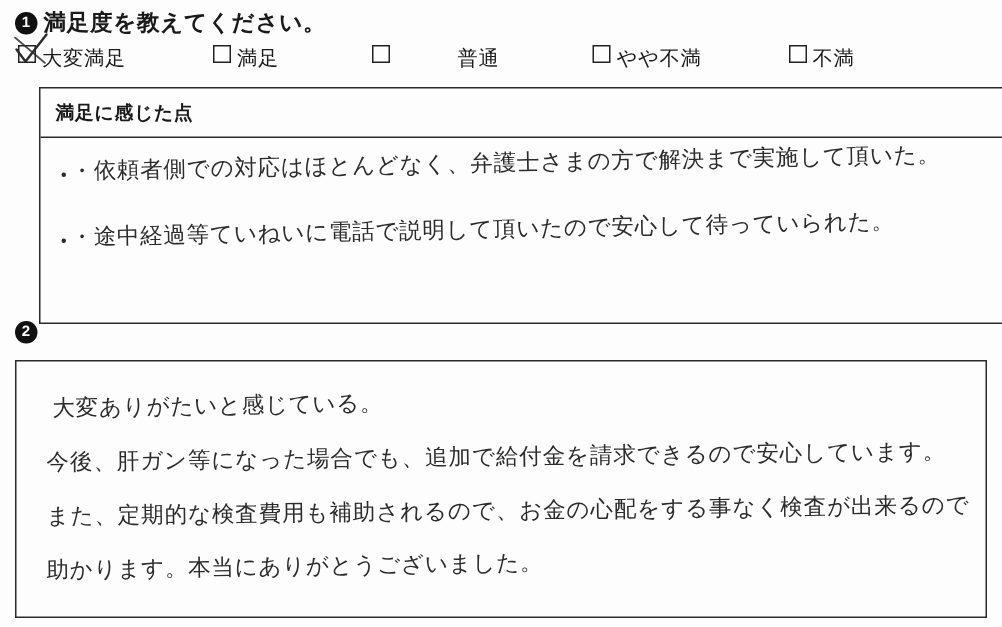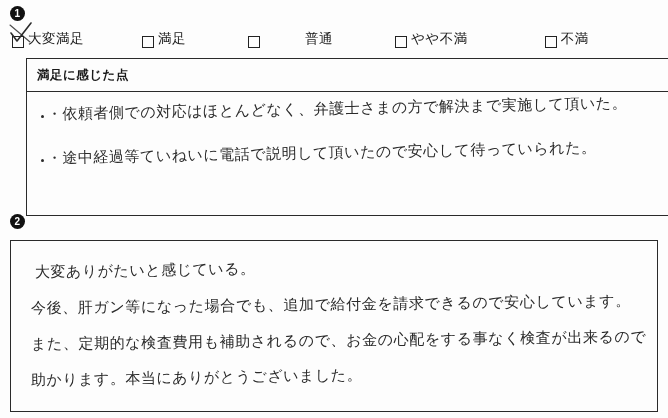--- a/index.html
+++ b/index.html
@@ -57,21 +57,21 @@
     position: absolute;
     left: 12px;
     top: 30px;
     width: 644px;
     display: flex;
     align-items: center;
     font-size: 13.5px;
   }
   .choice {
     display: flex;
-    align-items: flex-end;
+    align-items: flex-start;
     position: relative;
     margin-right: 24px;
     white-space: nowrap;
   }
   .chk {
     display: inline-block;
     width: 10px;
     height: 10px;
     border: 1.3px solid #222;
     margin-right: 4px;
@@ -176,20 +176,21 @@
   }
 </style>
 </head>
 <body>
 
 <div class="sheet">
 
   <div class="q1-block">
     <div class="q-line">
       <span class="q-num">1</span>
+      <span>満足度を教えてください。</span>
     </div>
   </div>
 
   <div class="choices">
 
     <div class="choice" style="margin-right:58px;">
       <span class="chk"></span>
       <svg class="handmark" viewBox="0 0 26 26">
         <path d="M3 13 L9 21 L23 3" stroke="#2b2b2b" stroke-width="1.6" fill="none" stroke-linecap="round" stroke-linejoin="round"></path>
         <path d="M2 5 L22 22" stroke="#2b2b2b" stroke-width="1.1" fill="none" stroke-linecap="round" opacity="0.85"></path>
@@ -200,21 +201,21 @@
     <div class="choice" style="margin-right:62px;">
       <span class="chk"></span>
       <span class="choice-label">満足</span>
     </div>
 
     <div class="choice" style="margin-right:62px;gap:41px;">
       <span class="chk"></span>
       <span class="choice-label">普通</span>
     </div>
 
-    <div class="choice" style="margin-right:77px;">
+    <div class="choice" style="margin-right:58px;">
       <span class="chk"></span>
       <span class="choice-label">やや不満</span>
     </div>
 
     <div class="choice">
       <span class="chk"></span>
       <span class="choice-label">不満</span>
     </div>
 
   </div>

